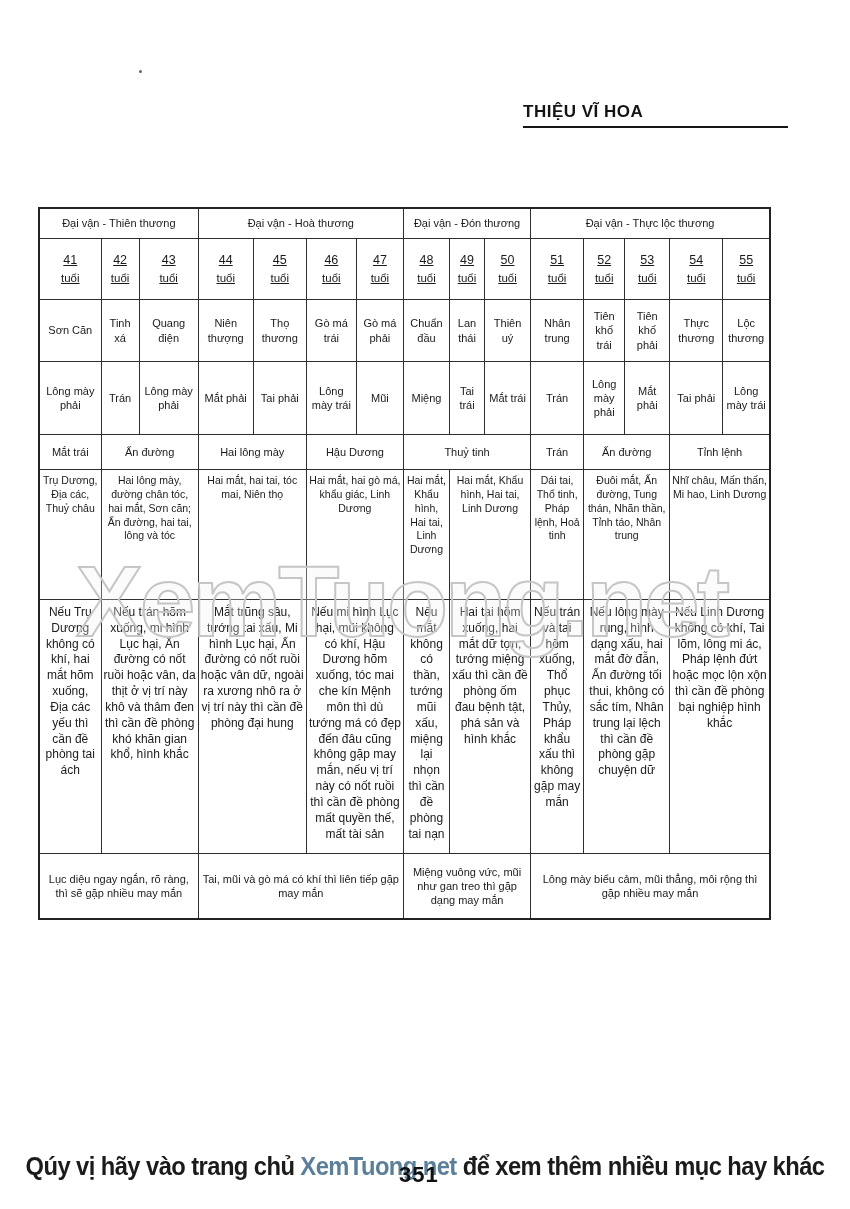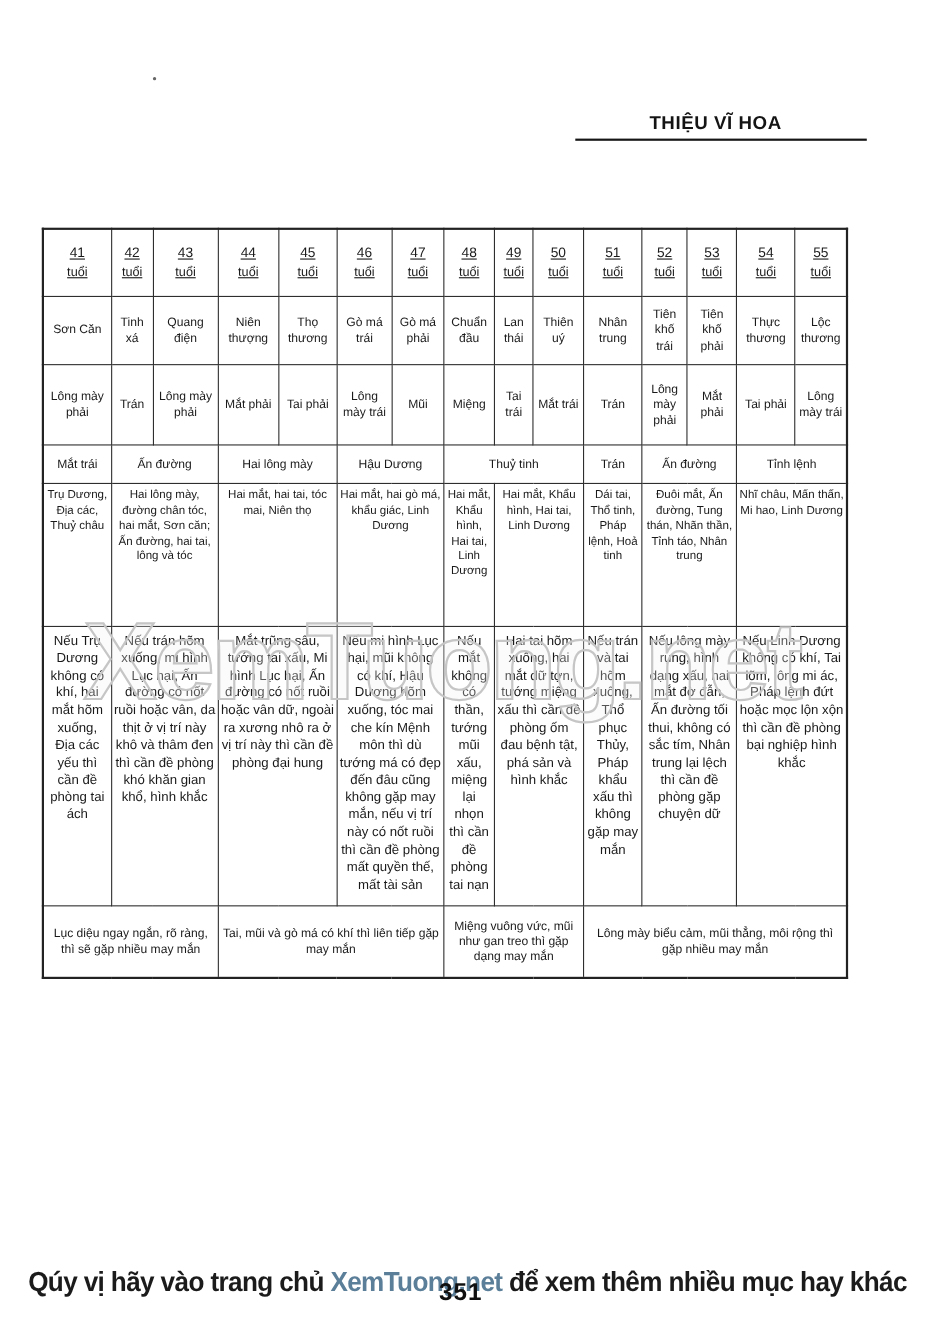--- a/index.html
+++ b/index.html
@@ -6,21 +6,21 @@
   body {
     width:850px; height:1209px; background:#ffffff; position:relative;
     font-family:"Liberation Sans", sans-serif; color:#1c1c1c;
     overflow:hidden;
   }
   .page { position:absolute; inset:0; }
 
   
   .header-title {
     position:absolute; top:102px; left:523px; width:265px;
-    text-align:center; font-weight:bold; font-size:17px; letter-spacing:0.5px;
+    text-align:left; font-weight:bold; font-size:17px; letter-spacing:0.5px;
     padding-bottom:4px; border-bottom:2px solid #161616; color:#141414;
     padding-right:10px; box-sizing:border-box;
   }
 
   .stray-dot { position:absolute; top:70px; left:139px; width:3px; height:3px; background:#666; border-radius:50%; }
 
   
   table.ft {
     position:absolute; top:207px; left:38px; width:733px;
     border-collapse:collapse; table-layout:fixed;
@@ -82,20 +82,26 @@
       <col style="width:46px">
         <col style="width:35px">
         <col style="width:46px">
       <col style="width:53px">
         <col style="width:41px">
         <col style="width:45px">
         <col style="width:53px">
         <col style="width:47px">
     </colgroup>
     <tbody>
+        <tr class="r1">
+      <td colspan="3">Đại vận - Thiên thương</td>
+      <td colspan="4">Đại vận - Hoà thương</td>
+      <td colspan="3">Đại vận - Đón thương</td>
+      <td colspan="5">Đại vận - Thực lộc thương</td>
+    </tr>
     <tr class="r2">
       <td>
             <div>41</div>
             <div class="age-unit">tuổi</div>
           </td>
       <td>
             <div>42</div>
             <div class="age-unit">tuổi</div>
           </td>
       <td>

